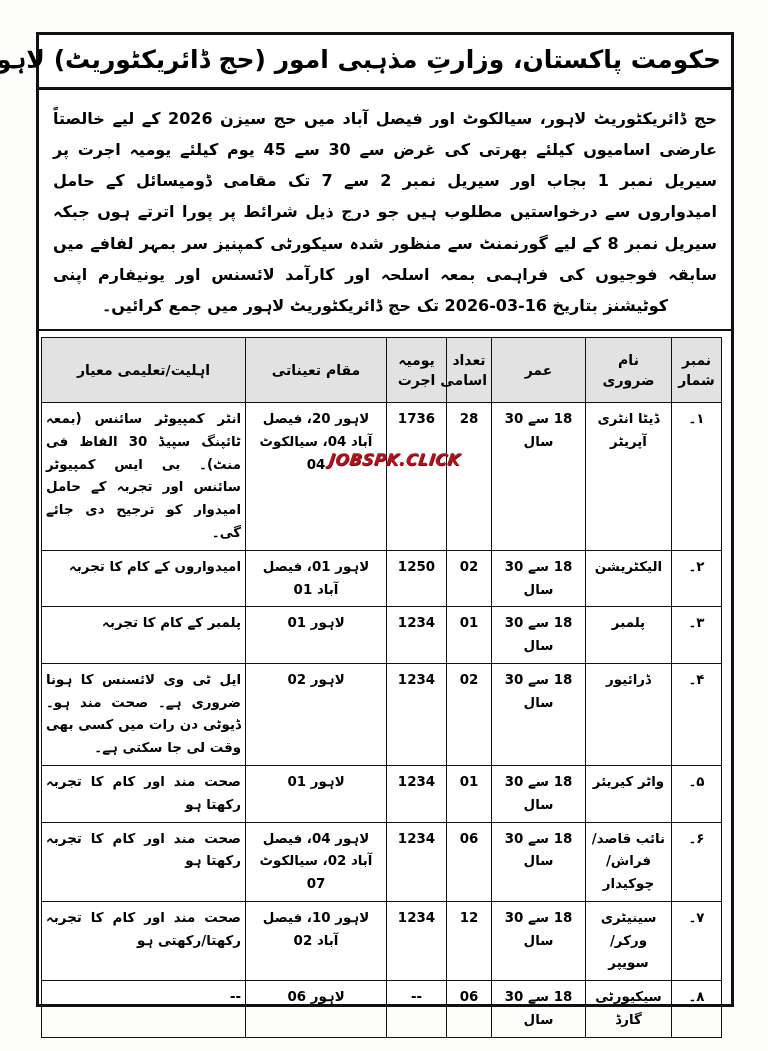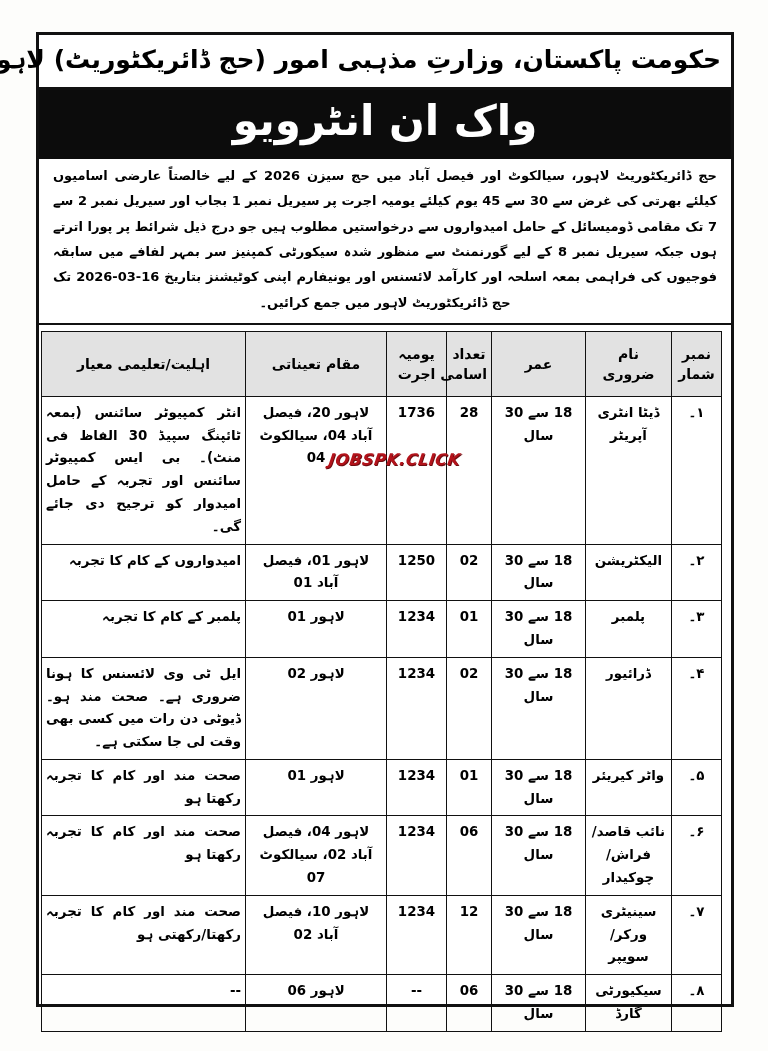--- a/index.html
+++ b/index.html
@@ -66,22 +66,22 @@
     line-height: 1.05;
     direction: rtl;
     letter-spacing: 1px;
   }
 
   
   .intro {
     direction: rtl;
     text-align: justify;
     text-align-last: center;
-    padding: 4px 14px 8px 14px;
-    font-size: 13px;
+    padding: 13px 14px 8px 14px;
+    font-size: 16px;
     line-height: 1.95;
     font-weight: bold;
     border-bottom: 2px solid #111;
   }
 
   
   .table-wrap {
     padding: 6px 9px 2px 9px;
   }
   table.jobs {
@@ -153,23 +153,20 @@
 </head>
 <body>
 
 <div class="page">
   <div class="advert">
 
     <div class="org-bar">
       <div class="org-title">حکومت پاکستان، وزارتِ مذہبی امور (حج ڈائریکٹوریٹ) لاہور</div>
     </div>
 
-    <div class="walkin-bar">
-      <div class="walkin-title">واک ان انٹرویو</div>
-    </div>
 
     <div class="intro">حج ڈائریکٹوریٹ لاہور، سیالکوٹ اور فیصل آباد میں حج سیزن 2026 کے لیے خالصتاً عارضی اسامیوں کیلئے بھرتی کی غرض سے 30 سے 45 یوم کیلئے یومیہ اجرت پر سیریل نمبر 1 بجاب اور سیریل نمبر 2 سے 7 تک مقامی ڈومیسائل کے حامل امیدواروں سے درخواستیں مطلوب ہیں جو درج ذیل شرائط پر پورا اترتے ہوں جبکہ سیریل نمبر 8 کے لیے گورنمنٹ سے منظور شدہ سیکورٹی کمپنیز سر بمہر لفافے میں سابقہ فوجیوں کی فراہمی بمعہ اسلحہ اور کارآمد لائسنس اور یونیفارم اپنی کوٹیشنز بتاریخ 16-03-2026 تک حج ڈائریکٹوریٹ لاہور میں جمع کرائیں۔</div>
 
     <div class="table-wrap">
       <table class="jobs">
         <colgroup>
           <col class="c-serial">
             <col class="c-name">
             <col class="c-age">
             <col class="c-count">

